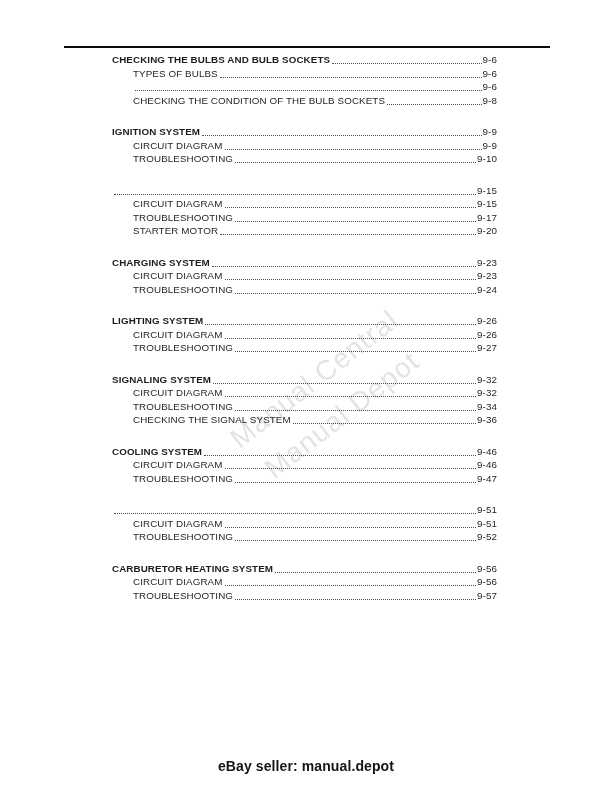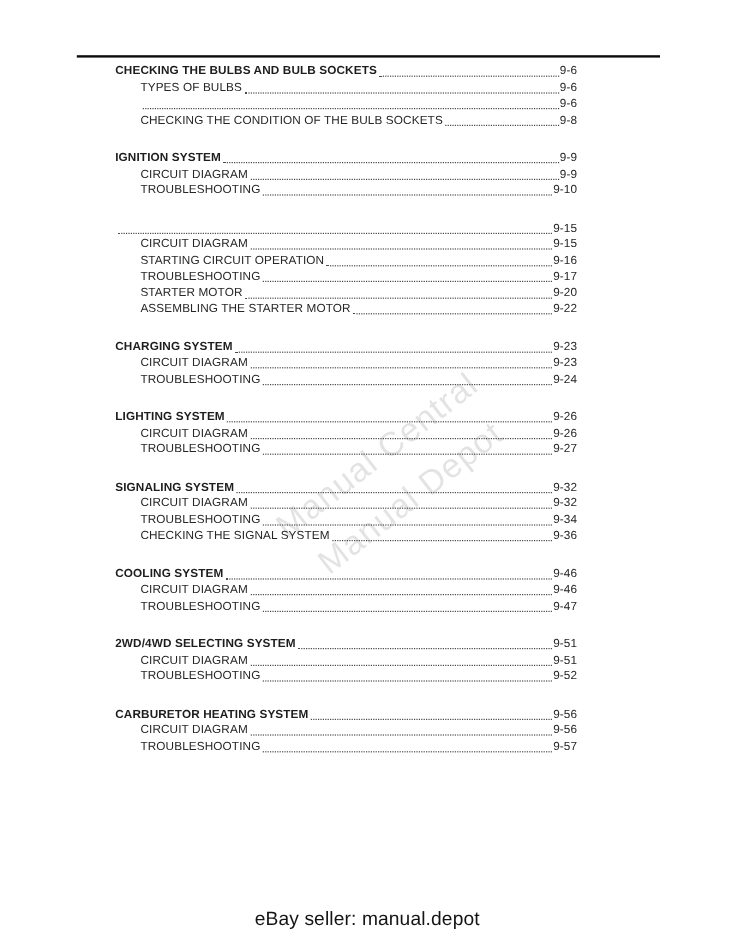--- a/index.html
+++ b/index.html
@@ -19,21 +19,21 @@
   .top-rule {
     position: absolute;
     left: 64px;
     top: 46px;
     width: 486px;
     height: 2.4px;
     background: #0c0c0c;
   }
   .toc {
     position: absolute;
-    left: 96px;
+    left: 112px;
     top: 53px;
     width: 385px;
     font-size: 9.8px;
     line-height: 13.5px;
     letter-spacing: 0.1px;
   }
   .toc-group {
     margin-bottom: 18px;
   }
   .toc-group:last-child {
@@ -77,22 +77,22 @@
     letter-spacing: 1px;
     white-space: nowrap;
     pointer-events: none;
   }
   .footer {
     position: absolute;
     left: 0;
     right: 0;
     top: 758px;
     text-align: center;
-    font-size: 16px;
-    font-weight: 400;
+    font-size: 14px;
+    font-weight: 700;
     color: #141414;
     letter-spacing: 0.1px;
   }
 </style>
 </head>
 <body>
 
 <div class="page">
 
   <div class="top-rule"></div>
@@ -145,39 +145,29 @@
         <div class="row head">
           <span class="leader"></span>
           <span class="pg">9-15</span>
         </div>
         <div class="row sub">
           <span class="lbl">CIRCUIT DIAGRAM</span>
           <span class="leader"></span>
           <span class="pg">9-15</span>
         </div>
         <div class="row sub">
-          <span class="lbl">STARTING CIRCUIT OPERATION</span>
-          <span class="leader"></span>
-          <span class="pg">9-16</span>
-        </div>
-        <div class="row sub">
           <span class="lbl">TROUBLESHOOTING</span>
           <span class="leader"></span>
           <span class="pg">9-17</span>
         </div>
         <div class="row sub">
           <span class="lbl">STARTER MOTOR</span>
           <span class="leader"></span>
           <span class="pg">9-20</span>
         </div>
-        <div class="row sub">
-          <span class="lbl">ASSEMBLING THE STARTER MOTOR</span>
-          <span class="leader"></span>
-          <span class="pg">9-22</span>
-        </div>
       </div>
       <div class="toc-group">
         <div class="row head">
           <span class="lbl">CHARGING SYSTEM</span>
           <span class="leader"></span>
           <span class="pg">9-23</span>
         </div>
         <div class="row sub">
           <span class="lbl">CIRCUIT DIAGRAM</span>
           <span class="leader"></span>
@@ -240,21 +230,20 @@
           <span class="pg">9-46</span>
         </div>
         <div class="row sub">
           <span class="lbl">TROUBLESHOOTING</span>
           <span class="leader"></span>
           <span class="pg">9-47</span>
         </div>
       </div>
       <div class="toc-group">
         <div class="row head">
-          <span class="lbl">2WD/4WD SELECTING SYSTEM</span>
           <span class="leader"></span>
           <span class="pg">9-51</span>
         </div>
         <div class="row sub">
           <span class="lbl">CIRCUIT DIAGRAM</span>
           <span class="leader"></span>
           <span class="pg">9-51</span>
         </div>
         <div class="row sub">
           <span class="lbl">TROUBLESHOOTING</span>

